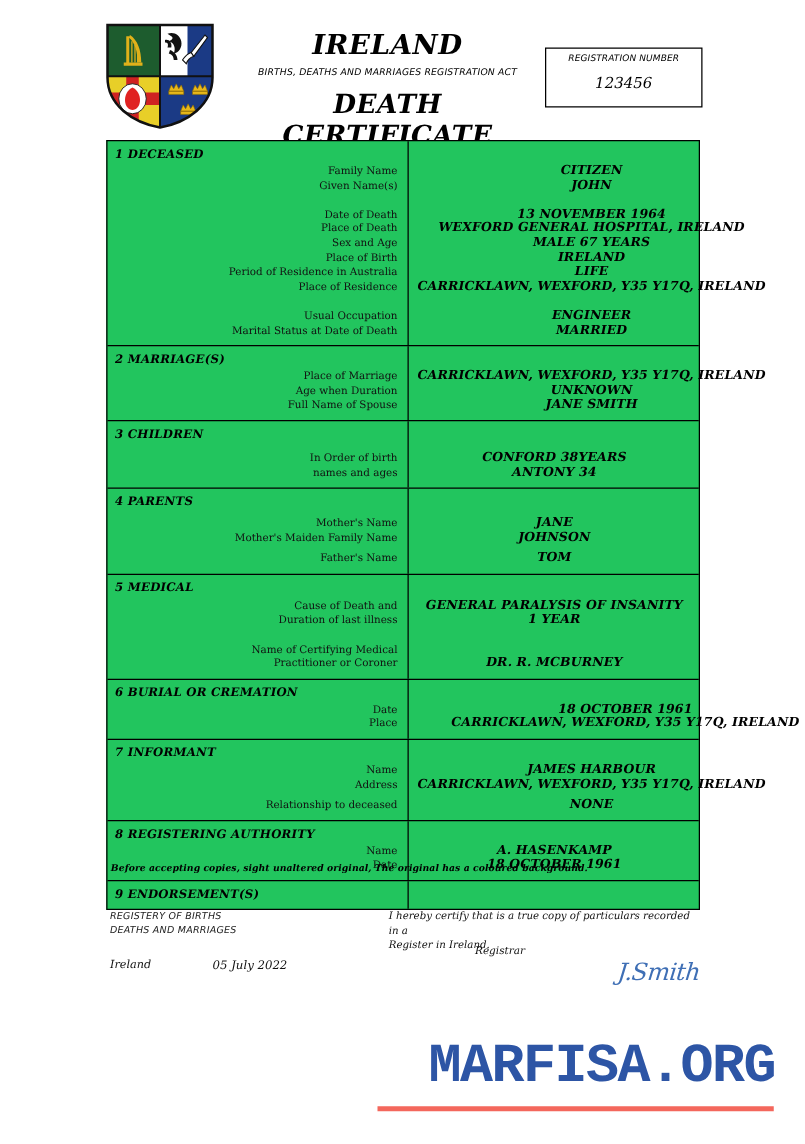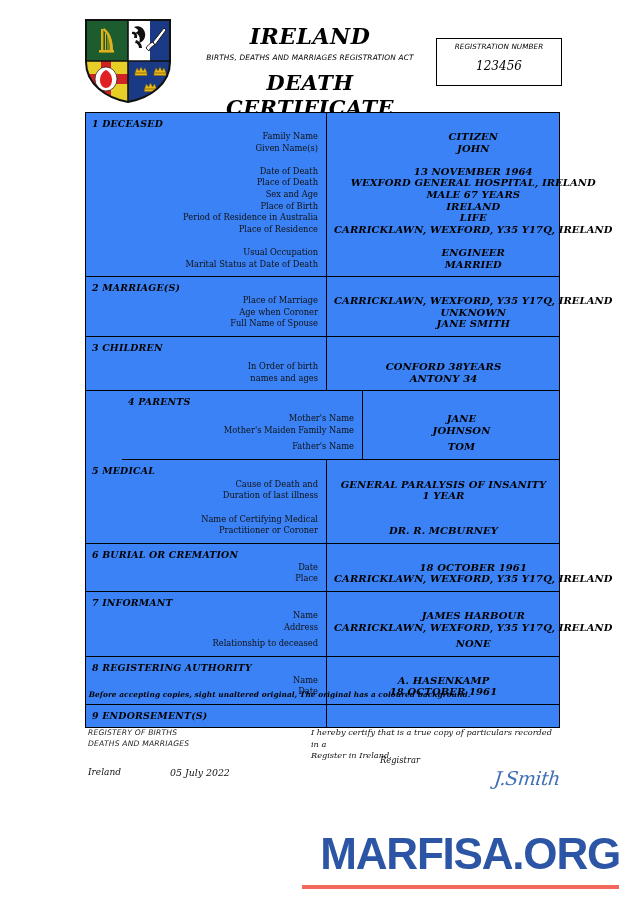--- a/index.html
+++ b/index.html
@@ -101,21 +101,21 @@
   }
 
   
   .cert-table {
     position: absolute;
     left: 85px;
     top: 112px;
     width: 475px;
     border: 1.4px solid #000;
     box-sizing: border-box;
-    background: #3b82f6;
+    background: #22c55e;
   }
   .sec {
     display: flex;
     border-bottom: 1.4px solid #000;
     box-sizing: border-box;
   }
   .sec:last-child { border-bottom: none; justify-content: center; }
 
   .sec-left {
     width: 241px;
@@ -255,21 +255,21 @@
     position: absolute;
     left: 0;
     top: 828px;
     width: 644px;
     height: 75px;
   }
   .wm-text {
     position: absolute;
     right: 24px;
     top: 4px;
-    font-family: Liberation Sans, sans-serif;
+    font-family: Liberation Mono, monospace;
     font-weight: bold;
     font-size: 44px;
     letter-spacing: -1.2px;
     color: #2d55a5;
     line-height: 1;
   }
   .wm-rule {
     position: absolute;
     right: 25px;
     top: 57px;
@@ -381,21 +381,21 @@
         <div class="values">ENGINEER</div>
         <div class="values">MARRIED</div>
       </div>
     </div>
 
     <div class="sec" style="min-height:58px;">
       <div class="sec-left">
         <div class="sec-title">2 MARRIAGE(S)</div>
         <div class="pad-title"></div>
         <div class="labels">Place of Marriage</div>
-        <div class="labels">Age when Coroner</div>
+        <div class="labels">Age when Duration</div>
         <div class="labels">Full Name of Spouse</div>
       </div>
       <div class="sec-right">
         <div class="pad-title" style="height:13px;"></div>
         <div class="values">CARRICKLAWN, WEXFORD, Y35 Y17Q, IRELAND</div>
         <div class="values">UNKNOWN</div>
         <div class="values">JANE SMITH</div>
       </div>
     </div>
 
@@ -406,21 +406,21 @@
         <div class="labels">In Order of birth</div>
         <div class="labels">names and ages</div>
       </div>
       <div class="sec-right">
         <div class="pad-title" style="height:19px;"></div>
         <div class="values">CONFORD 38YEARS</div>
         <div class="values">ANTONY 34</div>
       </div>
     </div>
 
-    <div class="sec" style="min-height:58px;margin-left:36px;">
+    <div class="sec" style="min-height:58px;">
       <div class="sec-left">
         <div class="sec-title">4 PARENTS</div>
         <div class="pad-title" style="height:6px;"></div>
         <div class="labels">Mother's Name</div>
         <div class="labels">Mother's Maiden Family Name</div>
         <div class="gap-half"></div>
         <div class="labels">Father's Name</div>
       </div>
       <div class="sec-right">
         <div class="pad-title" style="height:17px;"></div>
@@ -444,21 +444,21 @@
       <div class="sec-right">
         <div class="pad-title" style="height:14px;"></div>
         <div class="values">GENERAL PARALYSIS OF INSANITY</div>
         <div class="values">1 YEAR</div>
         <div class="gap"></div>
         <div class="gap"></div>
         <div class="values">DR. R. MCBURNEY</div>
       </div>
     </div>
 
-    <div class="sec" style="min-height:37px;">
+    <div class="sec" style="min-height:37px;gap:27px;">
       <div class="sec-left">
         <div class="sec-title">6 BURIAL OR CREMATION</div>
         <div class="pad-title" style="height:2px;"></div>
         <div class="labels">Date</div>
         <div class="labels">Place</div>
       </div>
       <div class="sec-right">
         <div class="pad-title" style="height:13px;"></div>
         <div class="values">18 OCTOBER 1961</div>
         <div class="values">CARRICKLAWN, WEXFORD, Y35 Y17Q, IRELAND</div>

